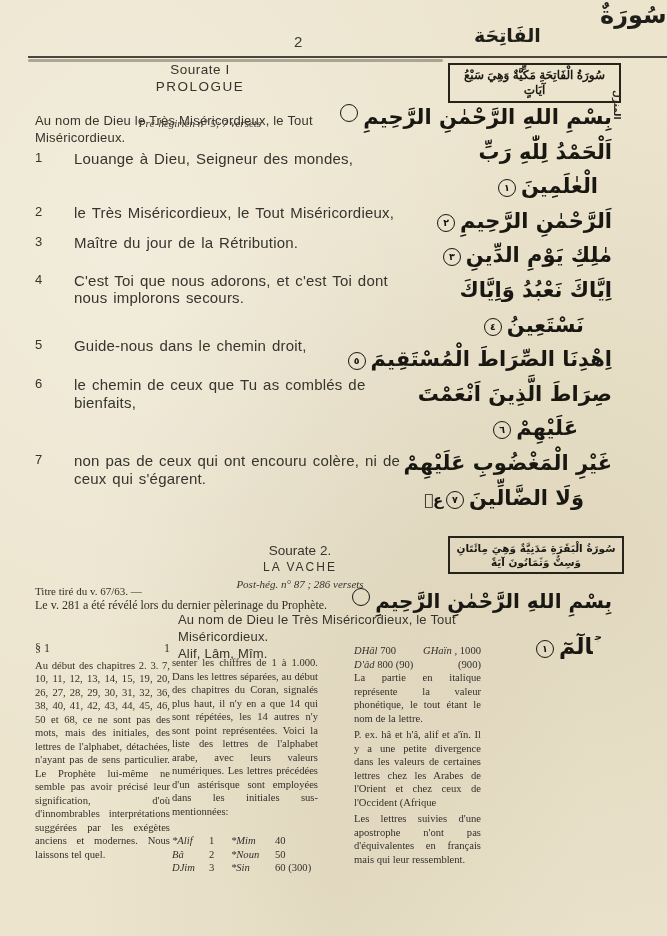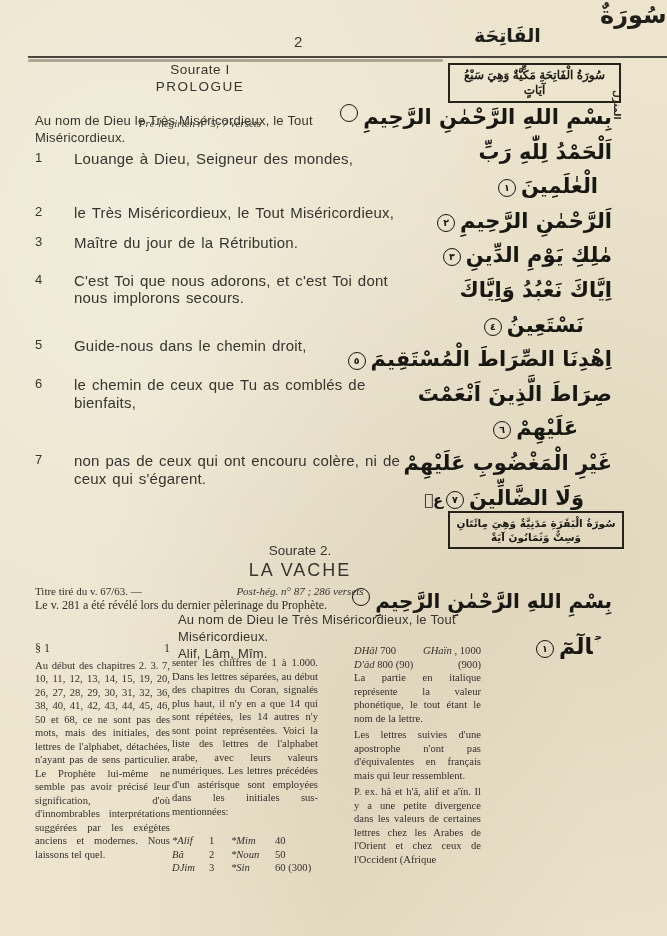--- a/index.html
+++ b/index.html
@@ -40,26 +40,26 @@
   .aline.ind2{padding-right:28px;}
   .aline.ind3{padding-right:34px;}
   .ayah{display:inline-block;width:16px;height:16px;border:1.4px solid #191711;border-radius:50%;
     font-size:9.5px;line-height:15px;text-align:center;vertical-align:2px;font-weight:bold;margin:0 5px;}
   .sectmark{position:absolute;left:0;top:2px;font-size:15px;font-weight:bold;}
   .margin-note{left:612px;top:90px;writing-mode:vertical-rl;font-family:"DejaVu Sans",sans-serif;
     font-size:9px;font-weight:bold;color:#2a2820;letter-spacing:1px;}
   
   .s2-titleblock{left:185px;top:543px;width:230px;text-align:center;}
   .s2-title{font-size:13.5px;}
-  .s2-sub{font-size:18px;letter-spacing:2px;margin-top:2px;}
+  .s2-sub{font-size:12px;letter-spacing:2px;margin-top:2px;}
   .s2-note{font-family:"Liberation Serif",serif;font-style:italic;font-size:11px;margin-top:4px;text-align:center;}
   .s2-margin1{left:35px;top:585px;font-family:"Liberation Serif",serif;font-size:11px;color:#332f28;}
   .s2-margin2{left:35px;top:598px;width:420px;font-family:"Liberation Serif",serif;font-size:12px;color:#332f28;}
   .s2-fr{left:178px;top:611px;width:300px;font-size:13px;line-height:17px;letter-spacing:.2px;}
-  .arbox2{left:448px;top:511px;width:164px;border:2px solid #262419;padding:3px 4px;
+  .arbox2{left:448px;top:536px;width:164px;border:2px solid #262419;padding:3px 4px;
     font-family:"DejaVu Sans",sans-serif;font-size:10.5px;font-weight:bold;line-height:14px;
     text-align:center;direction:rtl;color:#1b1913;}
   .s2-bismillah{left:430px;top:588px;width:182px;direction:rtl;text-align:right;
     font-family:"DejaVu Sans",sans-serif;font-size:20px;font-weight:bold;color:#191711;white-space:nowrap;}
   .s2-alm{left:430px;top:631px;width:182px;direction:rtl;text-align:right;padding-right:10px;box-sizing:border-box;
     font-family:"DejaVu Sans",sans-serif;font-size:22px;font-weight:bold;color:#191711;}
   .juz{font-size:10px;vertical-align:14px;margin-left:2px;font-weight:bold;}
   
   .fn{font-family:"Liberation Serif",serif;font-size:10.6px;line-height:13.5px;text-align:justify;color:#34302a;}
   .fncol1{left:35px;top:642px;width:135px;}
@@ -197,17 +197,17 @@
   <div class="abs fn fncol3">
     <div class="vrow">
       <span><span class="i">DHâl</span> <span>700</span></span>
       <span><span class="i">GHaïn ,</span> <span>1000</span></span>
     </div>
     <div class="vrow">
       <span><span class="i">D'âd</span> <span>800 (90)</span></span>
       <span>(900)</span>
     </div>
     <p class="mt3">La partie en italique représente la valeur phonétique, le tout étant le nom de la lettre.</p>
+    <p>P. ex. hâ et h'â, alif et a'ïn. Il y a une petite divergence dans les valeurs de certaines lettres chez les Arabes de l'Orient et chez ceux de l'Occident (Afrique</p>
     <p>Les lettres suivies d'une apostrophe n'ont pas d'équivalentes en français mais qui leur ressemblent.</p>
-    <p>P. ex. hâ et h'â, alif et a'ïn. Il y a une petite divergence dans les valeurs de certaines lettres chez les Arabes de l'Orient et chez ceux de l'Occident (Afrique</p>
   </div>
 
 </div>
 
 </body></html>

